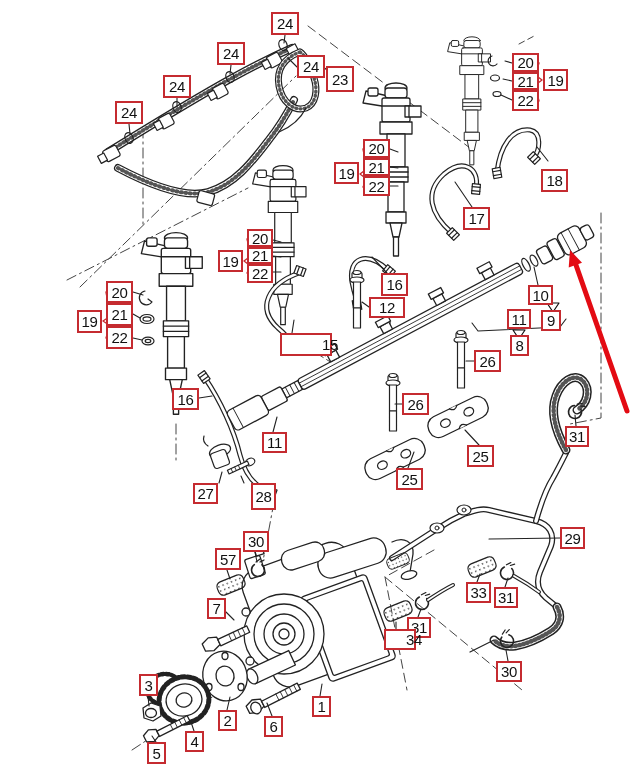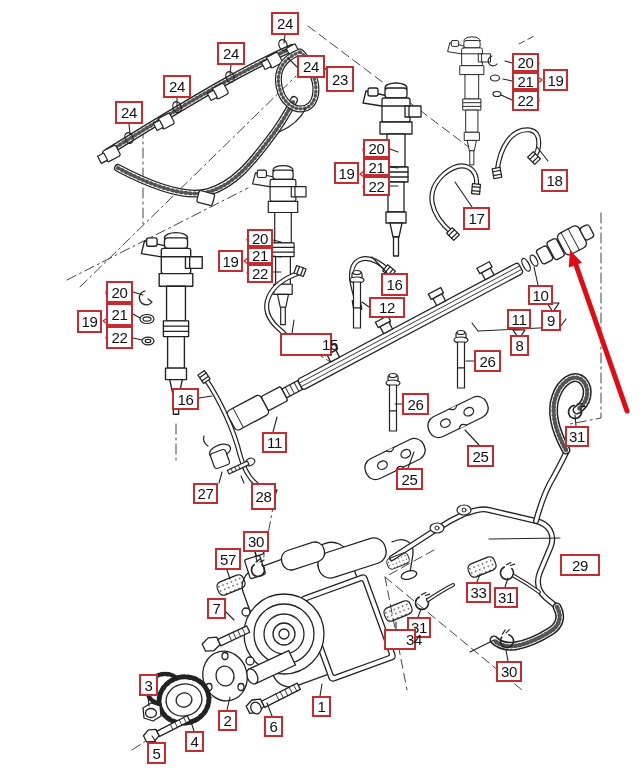--- a/index.html
+++ b/index.html
@@ -449,21 +449,21 @@
     <div class="part-label" style="left: 474px; top: 350px; width: 27px; height: 22px;">26</div>
     <div class="part-label" style="left: 172px; top: 388px; width: 27px; height: 22px;">16</div>
     <div class="part-label" style="left: 402px; top: 393px; width: 27px; height: 22px;">26</div>
     <div class="part-label" style="left: 262px; top: 432px; width: 25px; height: 21px;">11</div>
     <div class="part-label" style="left: 565px; top: 426px; width: 24px; height: 21px;">31</div>
     <div class="part-label" style="left: 467px; top: 445px; width: 27px; height: 22px;">25</div>
     <div class="part-label" style="left: 396px; top: 468px; width: 27px; height: 22px;">25</div>
     <div class="part-label" style="left: 193px; top: 483px; width: 25px; height: 21px;">27</div>
     <div class="part-label" style="left: 251px; top: 483px; width: 25px; height: 27px;">28</div>
     <div class="part-label" style="left: 243px; top: 531px; width: 26px; height: 21px;">30</div>
-    <div class="part-label" style="left: 560px; top: 554px; width: 40px; height: 22px; text-align: right;">29</div>
+    <div class="part-label" style="left: 560px; top: 527px; width: 25px; height: 22px; text-align: right;">29</div>
     <div class="part-label" style="left: 215px; top: 548px; width: 26px; height: 22px;">57</div>
     <div class="part-label" style="left: 466px; top: 582px; width: 25px; height: 21px;">33</div>
     <div class="part-label" style="left: 494px; top: 587px; width: 24px; height: 21px;">31</div>
     <div class="part-label" style="left: 207px; top: 598px; width: 19px; height: 21px;">7</div>
     <div class="part-label" style="left: 407px; top: 617px; width: 24px; height: 21px;">31</div>
     <div class="part-label" style="left: 384px; top: 629px; width: 26px; height: 21px; padding-left: 28px;">34</div>
     <div class="part-label" style="left: 496px; top: 661px; width: 26px; height: 21px;">30</div>
     <div class="part-label" style="left: 139px; top: 674px; width: 19px; height: 22px;">3</div>
     <div class="part-label" style="left: 312px; top: 696px; width: 19px; height: 21px;">1</div>
     <div class="part-label" style="left: 218px; top: 710px; width: 19px; height: 21px;">2</div>

